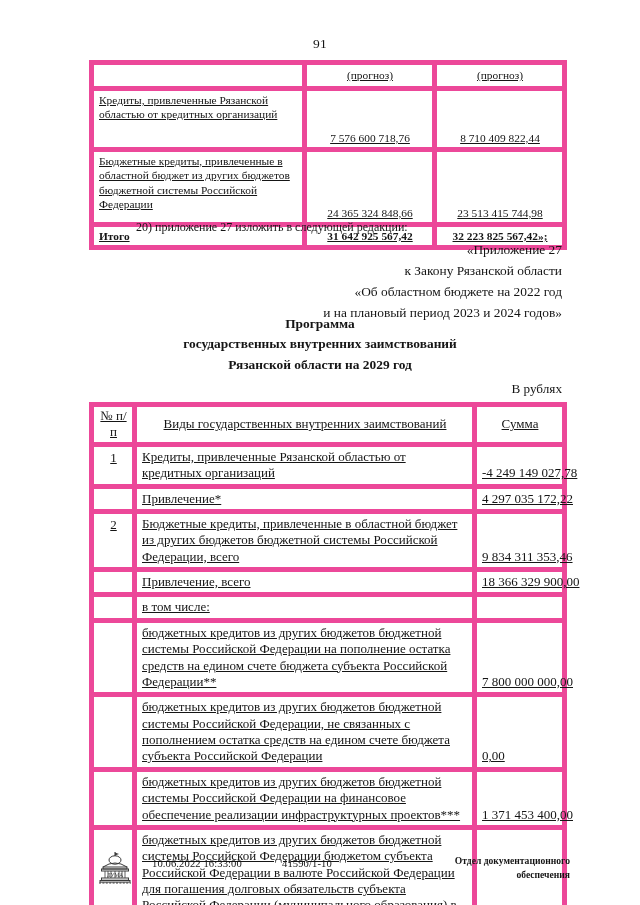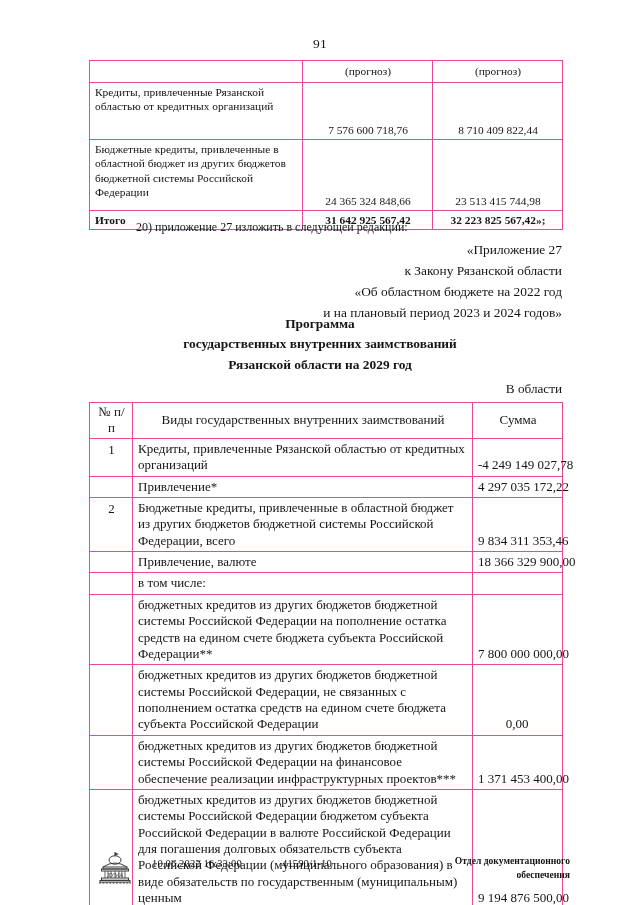--- a/index.html
+++ b/index.html
@@ -33,23 +33,24 @@
   }
 
   
   table.doc-table {
     border-collapse: collapse;
     table-layout: fixed;
     font-size: 11.4px;
     line-height: 1.26;
   }
   table.doc-table td {
-    border: 1px solid #ec4899;
+    border: 5px solid #ec4899;
     padding: 2px 4px 2px 5px;
     vertical-align: bottom;
+    text-decoration: underline;
   }
 
   
   .top-table-wrap {
     position: absolute;
     left: 89px;
     top: 60px;
     width: 473px;
   }
   table.top-table { width: 473px; }
@@ -121,21 +122,21 @@
   table.main-table td.no {
     text-align: center;
     vertical-align: top;
     padding-top: 3px;
   }
   table.main-table td.desc {
     vertical-align: top;
     text-align: left;
   }
   table.main-table td.sum {
-    text-align: center;
+    text-align: left;
     vertical-align: bottom;
     padding-right: 6px;
     white-space: nowrap;
   }
   table.main-table td.hdr {
     text-align: center;
     vertical-align: middle;
     height: 16px;
     padding-top: 1px;
     padding-bottom: 1px;
@@ -228,21 +229,21 @@
     <div>«Об областном бюджете на 2022 год</div>
     <div>и на плановый период 2023 и 2024 годов»</div>
   </div>
 
   <div class="program-title">
     <div>Программа</div>
     <div>государственных внутренних заимствований</div>
     <div>Рязанской области на 2029 год</div>
   </div>
 
-  <div class="v-rublyah">В области</div>
+  <div class="v-rublyah">В рублях</div>
 
   <div class="main-table-wrap">
     <table class="doc-table main-table">
       <colgroup>
         <col class="mt-c1">
           <col class="mt-c2">
           <col class="mt-c3">
       </colgroup>
       <tbody>
         <tr>
@@ -265,21 +266,21 @@
 
 
         <tr>
           <td class="no">2</td>
           <td class="desc" style="height:44px">Бюджетные кредиты, привлеченные в областной бюджет из других бюджетов бюджетной системы Российской Федерации, всего</td>
           <td class="sum">9 834 311 353,46</td>
         </tr>
 
         <tr>
           <td class="no"></td>
-          <td class="desc">Привлечение, валюте</td>
+          <td class="desc">Привлечение, всего</td>
           <td class="sum">18 366 329 900,00</td>
         </tr>
 
         <tr>
           <td class="no"></td>
           <td class="desc">в том числе:</td>
           <td class="sum"></td>
         </tr>
 
         <tr>

